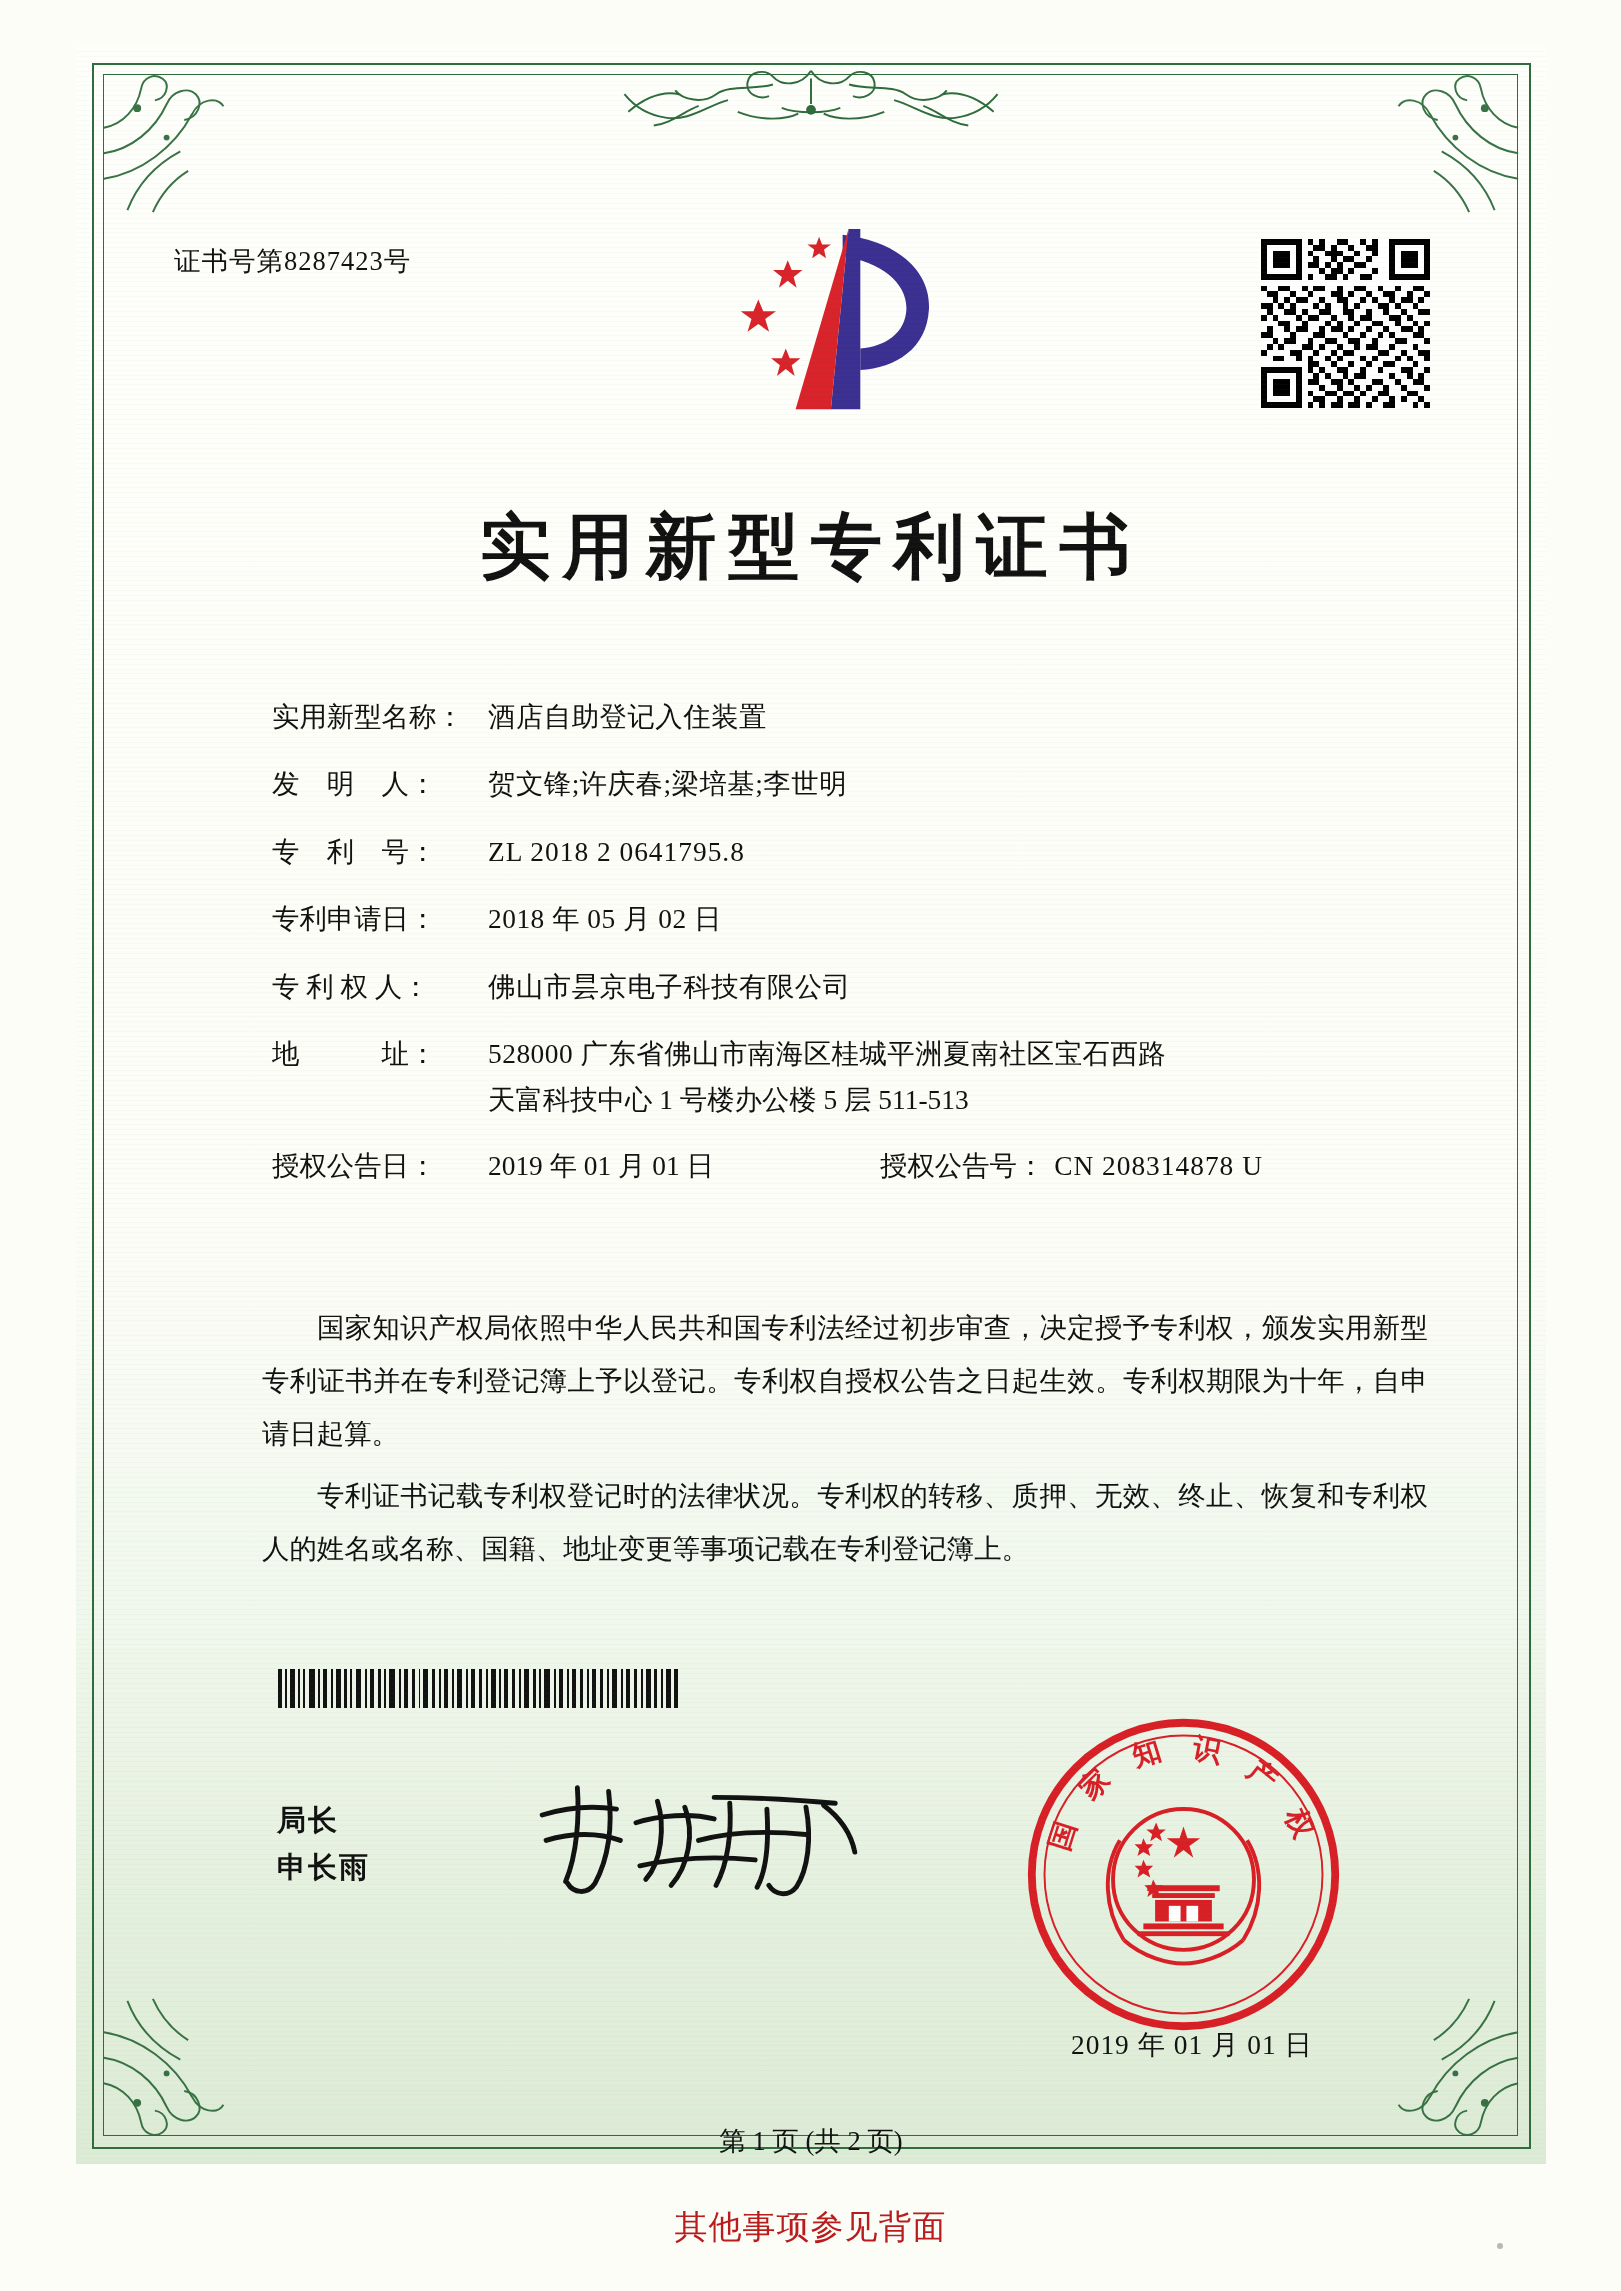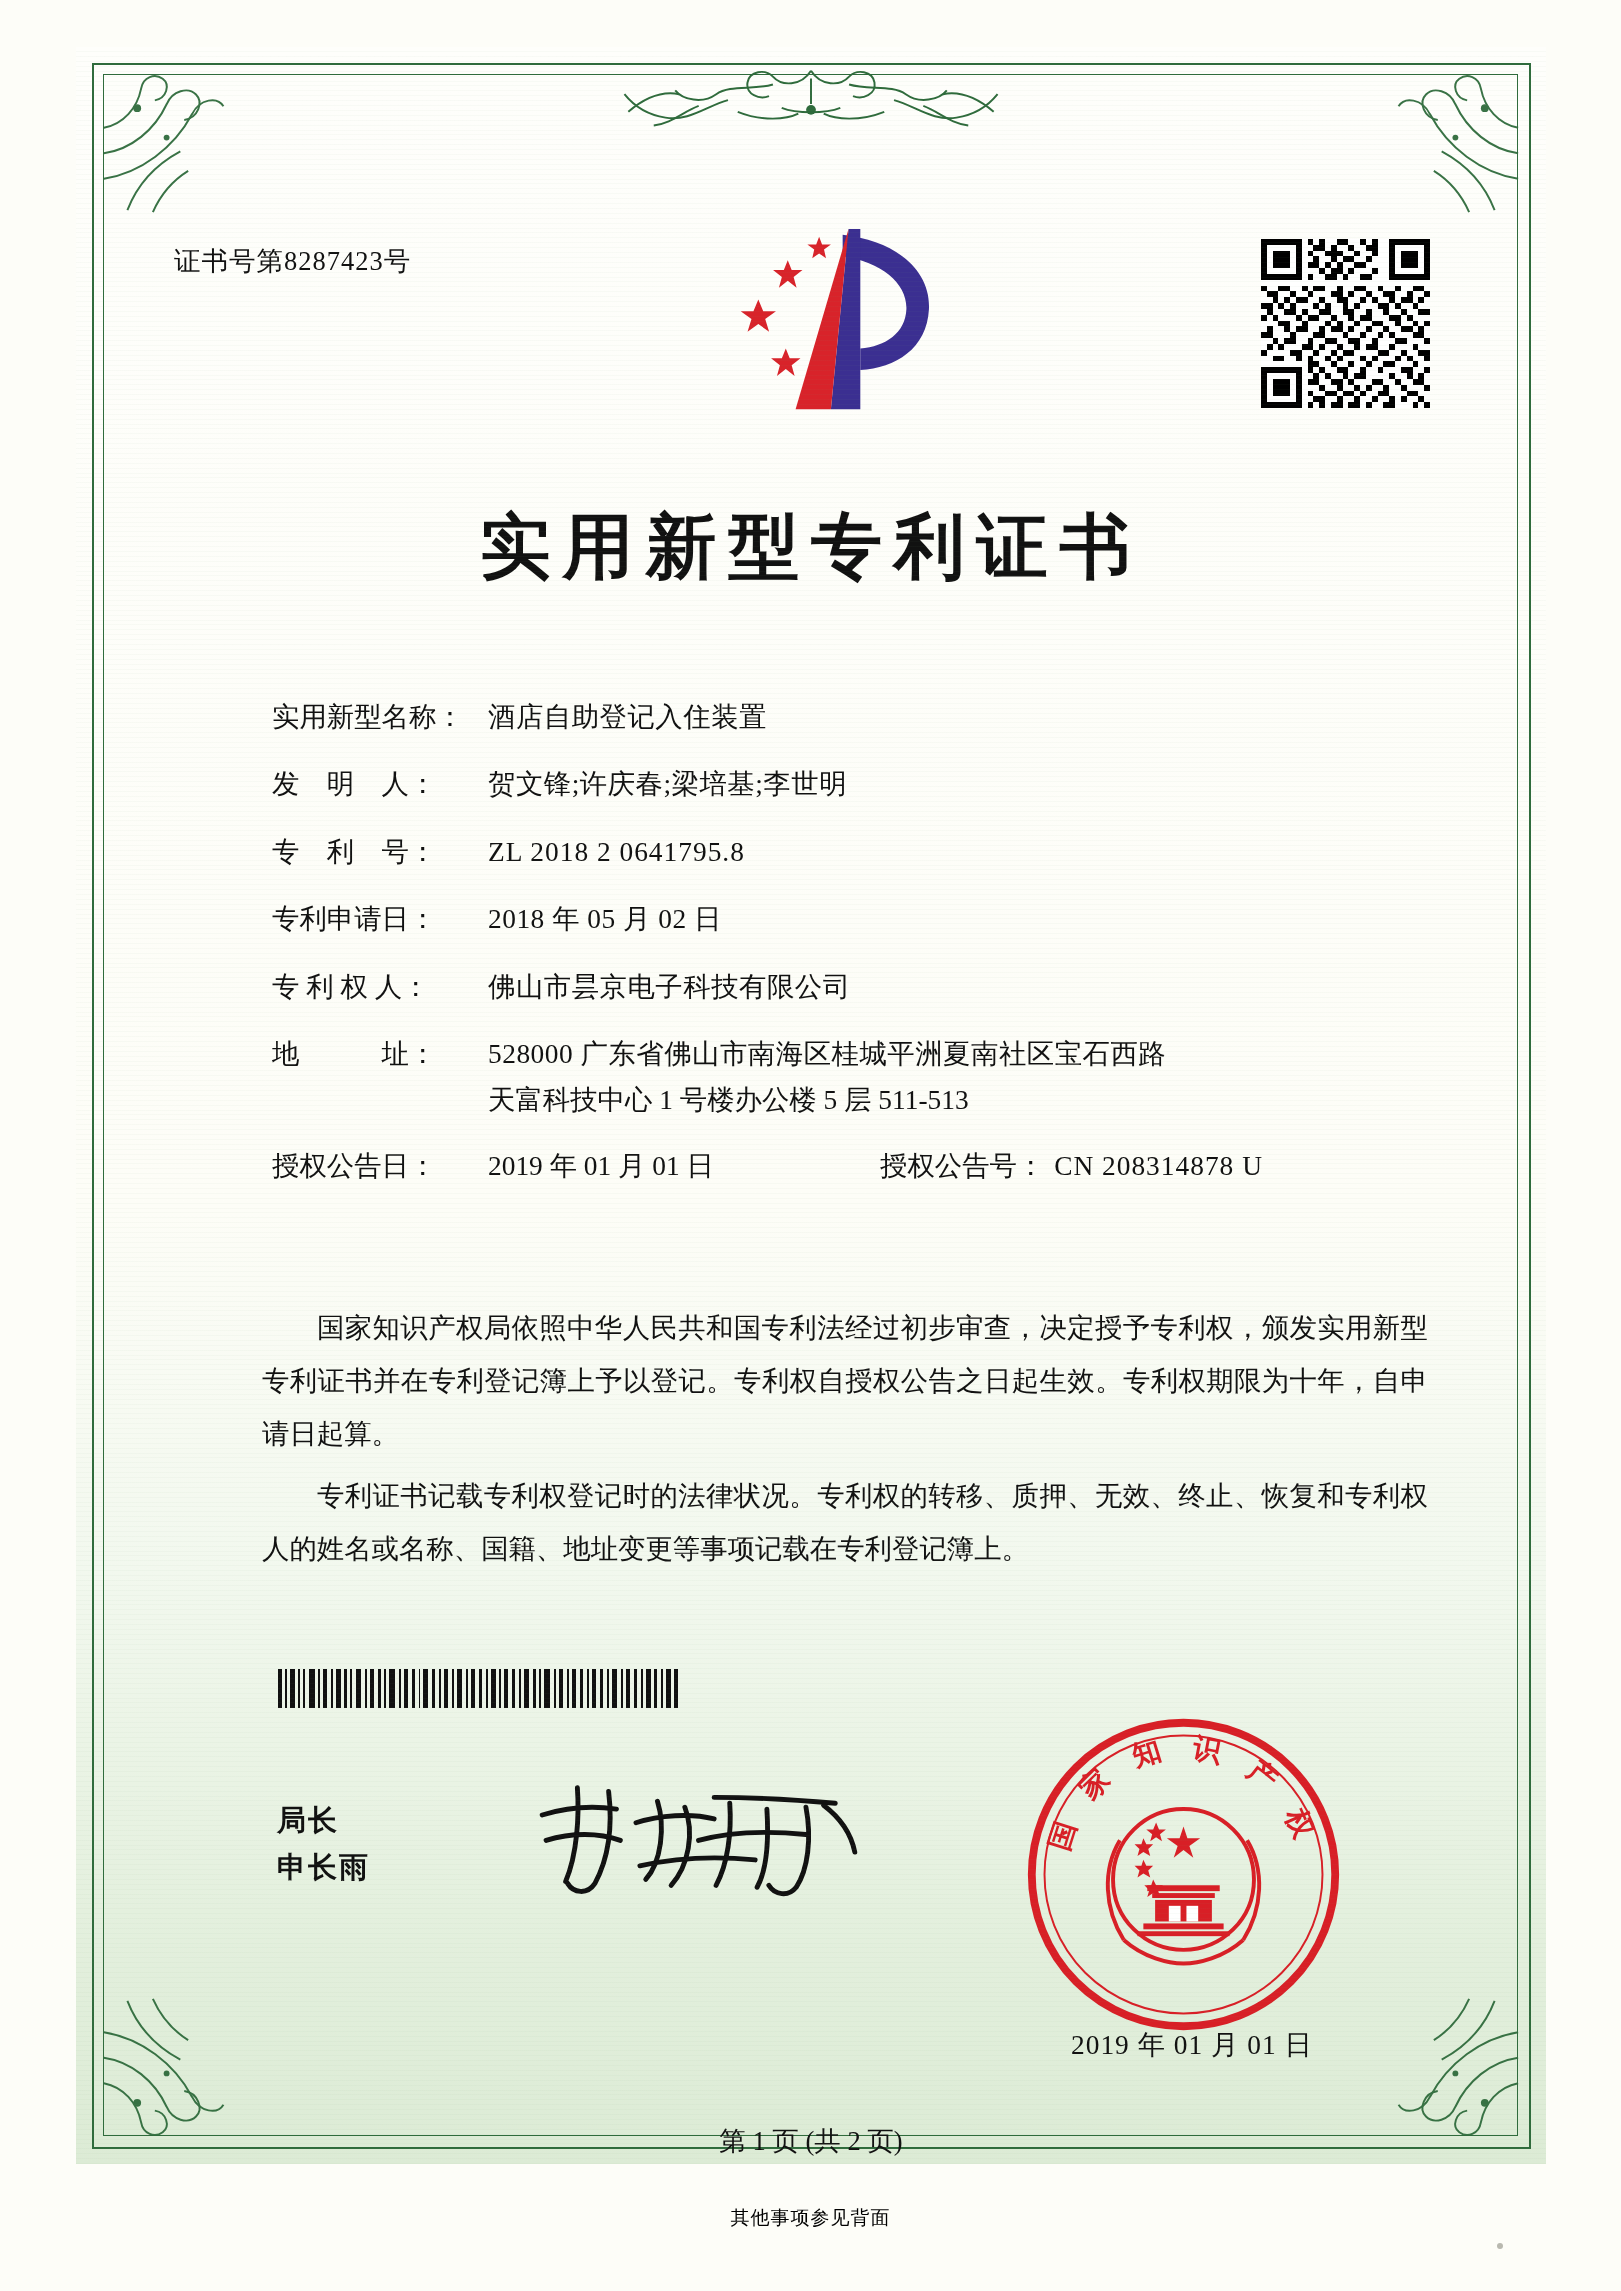--- a/index.html
+++ b/index.html
@@ -256,22 +256,22 @@
     font-size: 26.5px;
     color:#111;
   }
 
   .footnote{
     position:absolute;
     left:0;
     top: 2205px;
     width:100%;
     text-align:center;
-    font-size: 19px;
-    color:#000000;
+    font-size: 33px;
+    color:#b91c1c;
     letter-spacing:1px;
   }
 
   .speck{
     position:absolute;
     right: 118px;
     top: 2243px;
     width:5.9px; height:5.9px;
     background:#b9b9b0;
     border-radius:50%;

